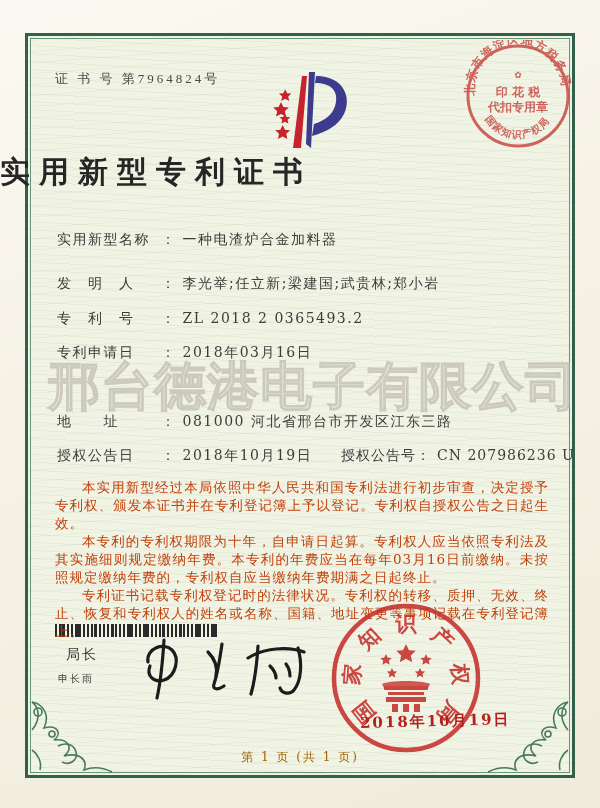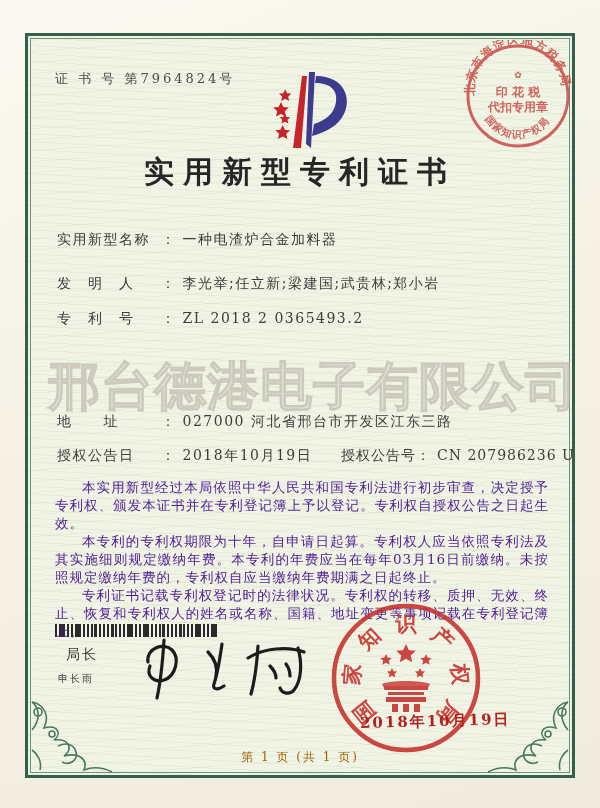--- a/index.html
+++ b/index.html
@@ -14,36 +14,36 @@
   .border-outer{
     position:absolute;left:25px;top:33px;right:25px;bottom:30px;
     border:3px solid #33604a;
     background:
       repeating-linear-gradient(3deg, rgba(120,170,110,0.10) 0 1px, transparent 1px 8px),
       repeating-linear-gradient(-4deg, rgba(120,170,110,0.08) 0 1px, transparent 1px 11px),
       #f1f4e5;
   }
   .border-inner{position:absolute;inset:2px;border:1px solid #6a9479;}
   .abs{position:absolute;}
-  .cert-number{left:55px;top:70px;font-size:13px;letter-spacing:3px;color:#4a4a4a;}
-  .title{left:0;right:0;top:152px;text-align:center;font-size:30px;font-weight:bold;
+  .cert-number{left:55px;top:70px;font-size:13px;letter-spacing:3px;color:#4a4a4a;font-family:Liberation Serif, serif;}
+  .title{left:0;right:0;top:152px;text-align:left;font-size:30px;font-weight:bold;
          letter-spacing:9px;color:#262626;}
   .field-row{left:57px;width:500px;font-size:14px;letter-spacing:1.5px;color:#3c3c3c;white-space:nowrap;}
   .field-label{display:inline-block;min-width:104px;}
   .field-colon{margin-right:6px;}
   .field-row2{left:330px;width:230px;font-size:14px;letter-spacing:1px;color:#3c3c3c;white-space:nowrap;margin-left:11px;}
   .watermark{
     left:48px;top:352px;width:520px;font-size:52px;font-weight:bold;white-space:nowrap;
     color:#e7e4da;-webkit-text-stroke:1px #ccc9bd;letter-spacing:1px;z-index:1;
     font-family:"DejaVu Sans","Liberation Sans",sans-serif;
   }
   .fields-layer{z-index:2;}
   .body-text{left:55px;top:478px;width:494px;z-index:2;}
   .body-text p{margin:0;font-size:13.5px;line-height:18px;letter-spacing:1px;
-               text-align:justify;text-indent:2em;color:#4c1d95;}
+               text-align:justify;text-indent:2em;color:#c2410c;}
   .barcode{
     left:55px;top:624px;width:163px;height:13px;
     background:
       repeating-linear-gradient(90deg,#2a2a2a 0 2px,transparent 2px 4px),
       repeating-linear-gradient(90deg,transparent 0 5px,#2a2a2a 5px 8px,transparent 8px 17px);
     background-color:#f1f4e5;
   }
   .signer-title{left:58px;top:646px;font-size:14px;letter-spacing:2px;margin-left:8px;}
   .signer-name{left:58px;top:672px;font-size:10px;letter-spacing:2px;}
   .signature{left:130px;top:632px;z-index:3;}
@@ -124,22 +124,25 @@
 
   <div class="abs field-row fields-layer" style="top:231px">
     <span class="field-label">实用新型名称</span><span class="field-colon">：</span><span>一种电渣炉合金加料器</span>
   </div>
   <div class="abs field-row fields-layer" style="top:275px">
     <span class="field-label">发　明　人</span><span class="field-colon">：</span><span>李光举;任立新;梁建国;武贵林;郑小岩</span>
   </div>
   <div class="abs field-row fields-layer" style="top:310px">
     <span class="field-label">专　利　号</span><span class="field-colon">：</span><span>ZL 2018 2 0365493.2</span>
   </div>
+  <div class="abs field-row fields-layer" style="top:344px">
+    <span class="field-label">专利申请日</span><span class="field-colon">：</span><span>2018年03月16日</span>
+  </div>
   <div class="abs field-row fields-layer" style="top:413px">
-    <span class="field-label">地　　址</span><span class="field-colon">：</span><span>027000 河北省邢台市开发区江东三路</span>
+    <span class="field-label">地　　址</span><span class="field-colon">：</span><span>081000 河北省邢台市开发区江东三路</span>
   </div>
   <div class="abs field-row fields-layer" style="top:447px">
     <span class="field-label">授权公告日</span><span class="field-colon">：</span><span>2018年10月19日</span>
   </div>
   <div class="abs field-row2 fields-layer" style="top:447px">
     <span>授权公告号</span><span class="field-colon">：</span><span>CN 207986236 U</span>
   </div>
 
   <div class="abs body-text">
     <p>本实用新型经过本局依照中华人民共和国专利法进行初步审查，决定授予专利权、颁发本证书并在专利登记簿上予以登记。专利权自授权公告之日起生效。</p>

